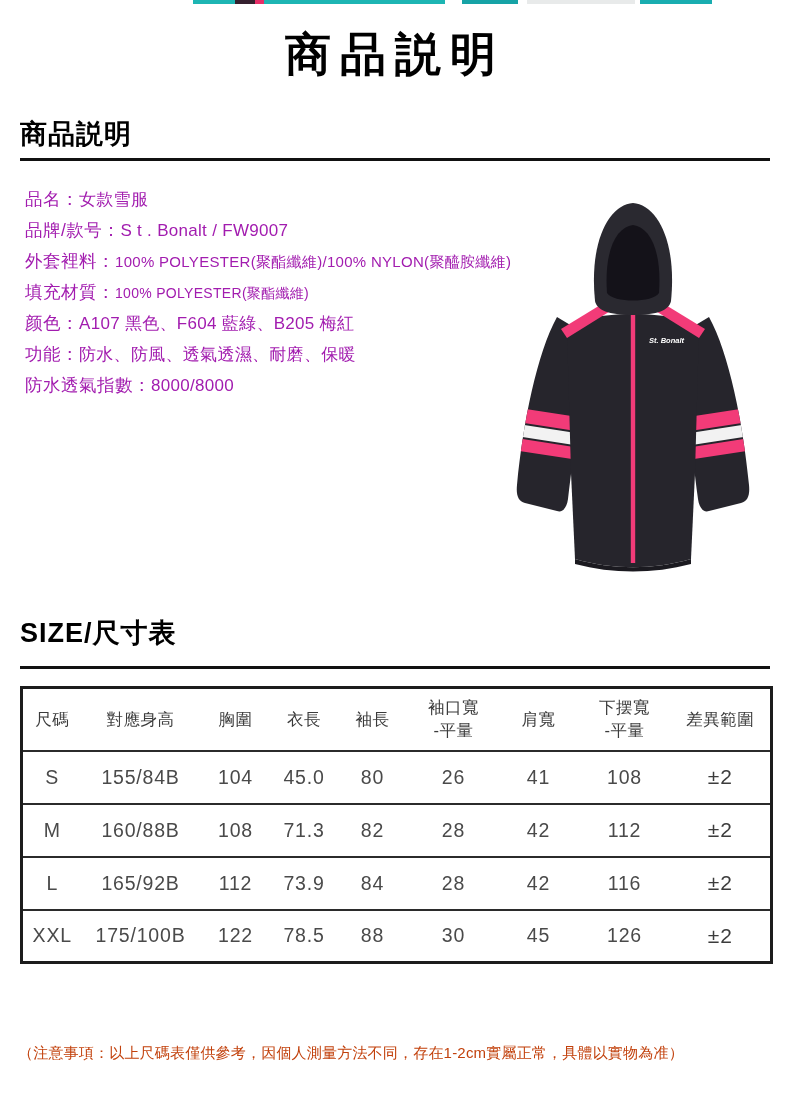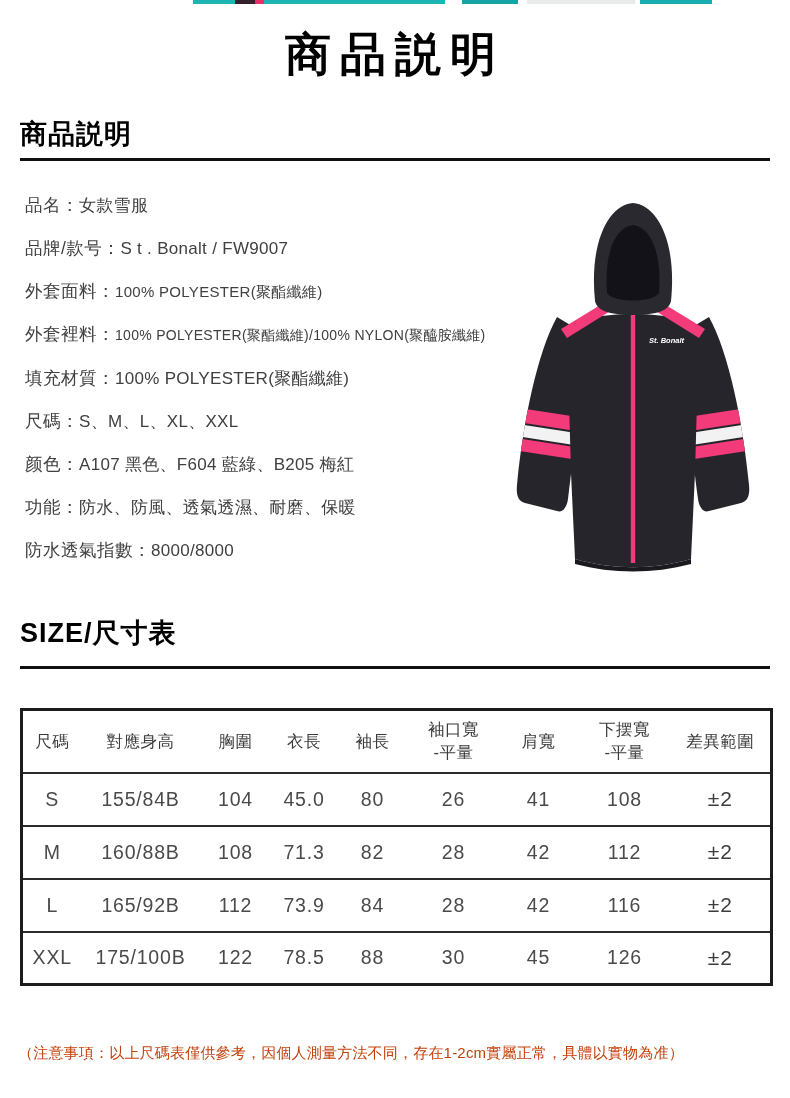--- a/index.html
+++ b/index.html
@@ -15,31 +15,31 @@
     line-height:72px; text-align:center; font-size:46px; font-weight:700;
     color:#000; letter-spacing:9px; }
 
   
   .sec-h2 { position:absolute; left:20px; font-size:27px; font-weight:700;
     color:#000; letter-spacing:1px; }
   .rule { position:absolute; left:20px; width:750px; height:3px; background:#111; }
 
   
   .details { position:absolute; left:25px; top:184px; }
-  .detail-row { line-height:43px; white-space:nowrap; color:#404040; }
+  .detail-row { line-height:30px; white-space:nowrap; color:#a21caf; }
   .d-label { font-size:17.5px; letter-spacing:0.5px; }
   .d-value { font-size:17px; letter-spacing:0.3px; }
   .detail-row:nth-child(3) .d-value { font-size:15px; }
   .detail-row:nth-child(4) .d-value { font-size:14px;margin-top:44px; }
 
   
   .product-photo { position:absolute; left:483px; top:193px; width:300px; height:398px; }
 
   
-  .size-table { position:absolute; left:20px; top:708px; width:750px;
+  .size-table { position:absolute; left:20px; top:686px; width:750px;
     border-collapse:collapse; table-layout:fixed; border:3px solid #1c1c1c; }
   .size-table th { height:63px; font-weight:400; font-size:16.5px; color:#3b3b3b;
     text-align:center; vertical-align:middle; line-height:1.4;
     border-bottom:2px solid #2b2b2b; letter-spacing:0.5px; }
   .size-table th span { display:block; }
   .size-table td { height:53px; font-size:19.5px; color:#4a4a4a; text-align:center;
     vertical-align:middle; letter-spacing:0.8px; }
   .size-table tbody tr + tr td { border-top:2px solid #2b2b2b; }
   .size-table td:last-child { font-size:21px; color:#3c3c3c; }
 
@@ -68,35 +68,29 @@
 
   <div class="details" id="details-list">
   <div class="detail-row">
     <span class="d-label">品名：</span><span class="d-value">女款雪服</span>
   </div>
 
   <div class="detail-row">
     <span class="d-label">品牌/款号：</span><span class="d-value">S t . Bonalt / FW9007</span>
   </div>
 
-  <div class="detail-row">
-    <span class="d-label">外套面料：</span><span class="d-value">100% POLYESTER(聚酯纖維)</span>
-  </div>
 
   <div class="detail-row">
     <span class="d-label">外套裡料：</span><span class="d-value">100% POLYESTER(聚酯纖維)/100% NYLON(聚醯胺纖維)</span>
   </div>
 
   <div class="detail-row">
     <span class="d-label">填充材質：</span><span class="d-value">100% POLYESTER(聚酯纖維)</span>
   </div>
 
-  <div class="detail-row">
-    <span class="d-label">尺碼：</span><span class="d-value">S、M、L、XL、XXL</span>
-  </div>
 
   <div class="detail-row">
     <span class="d-label">颜色：</span><span class="d-value">A107 黑色、F604 藍綠、B205 梅紅</span>
   </div>
 
   <div class="detail-row">
     <span class="d-label">功能：</span><span class="d-value">防水、防風、透氣透濕、耐磨、保暖</span>
   </div>
 
   <div class="detail-row">

